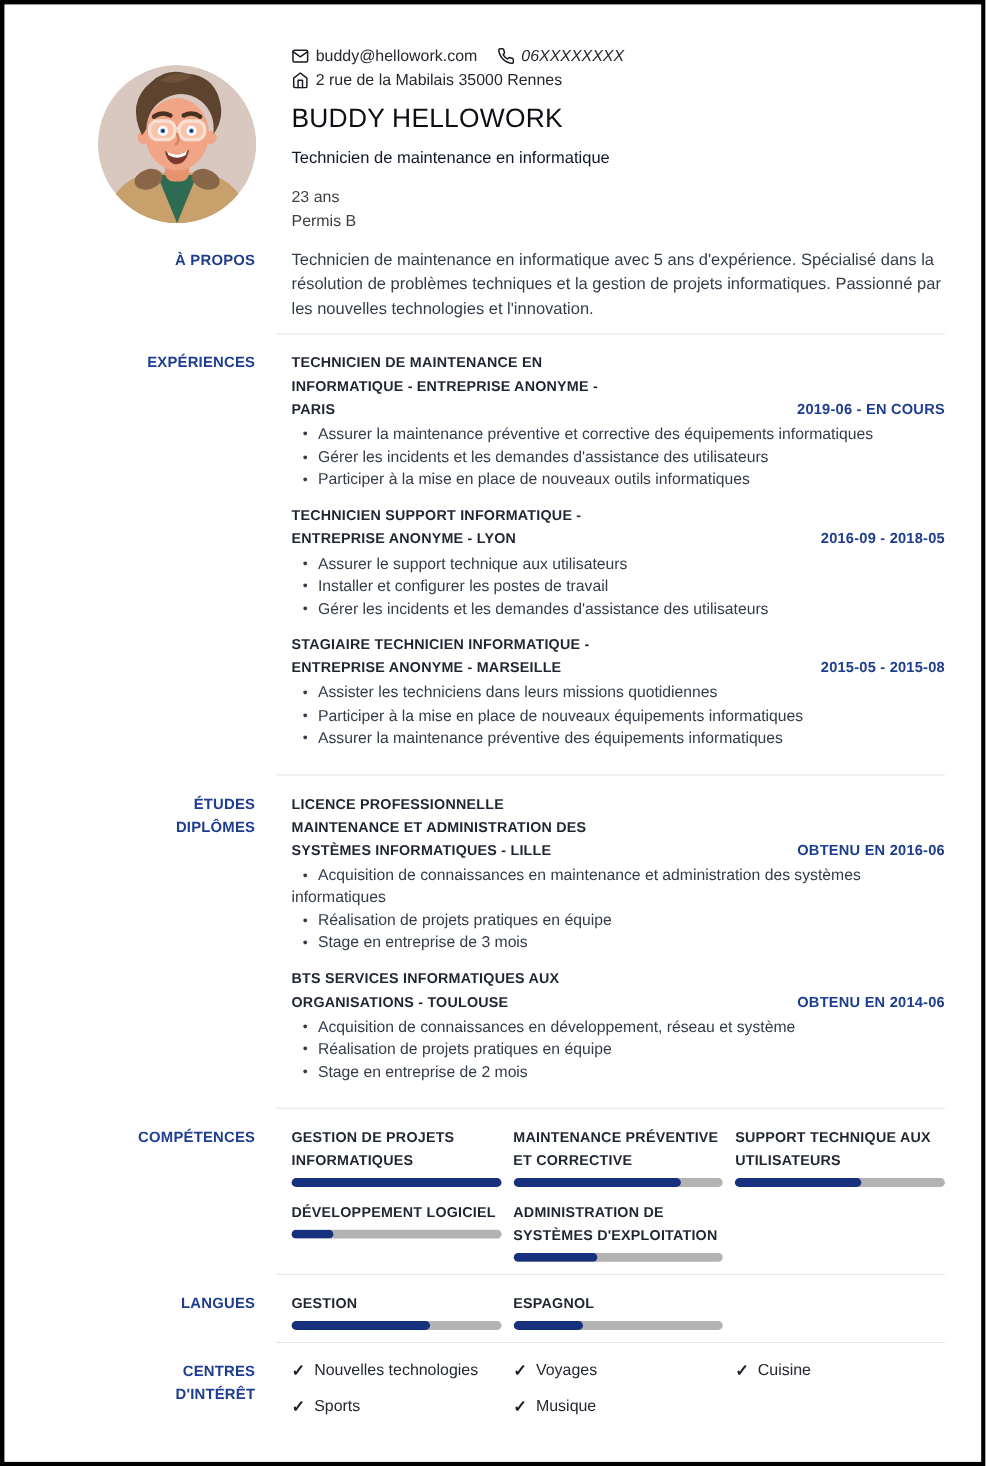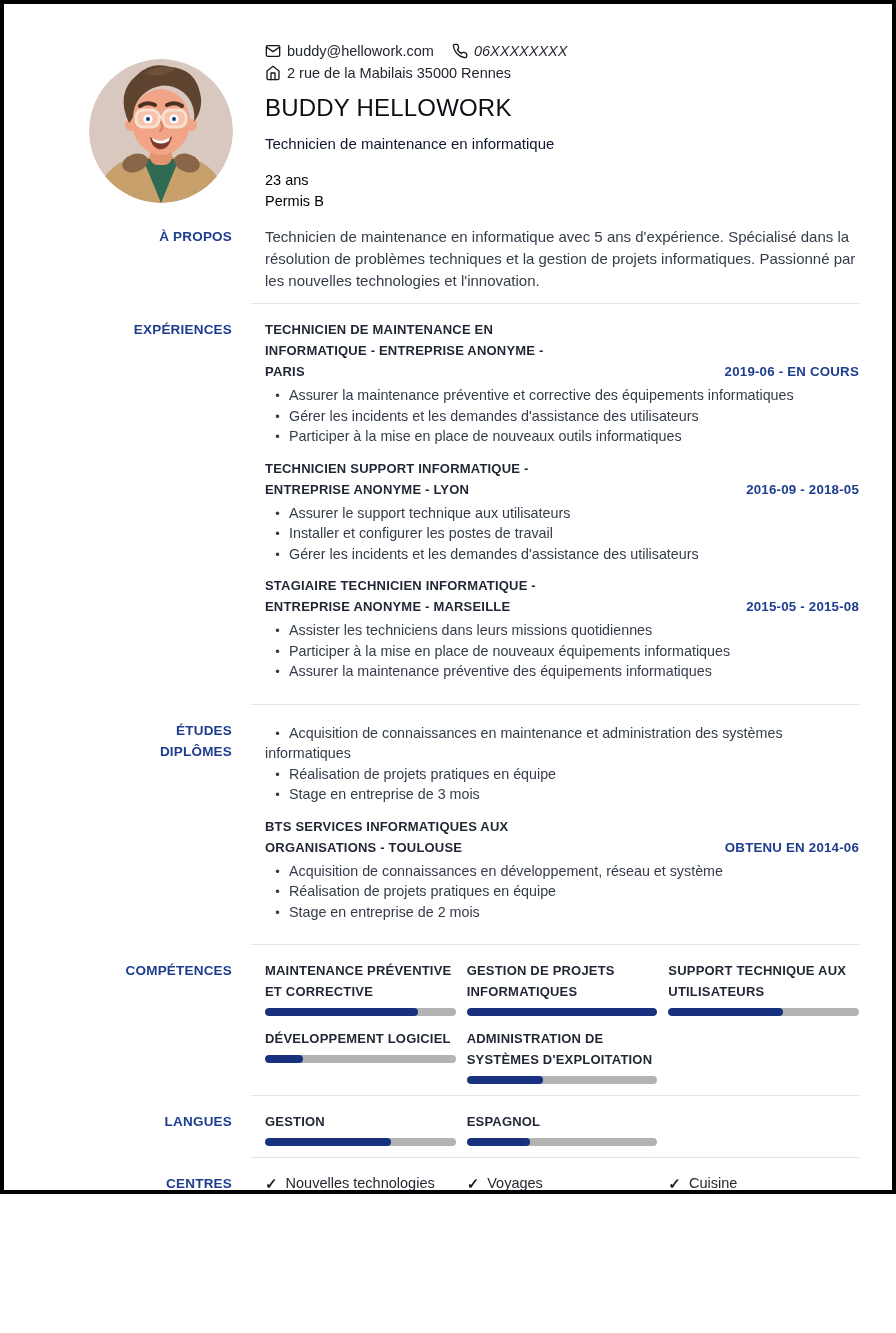--- a/index.html
+++ b/index.html
@@ -1,31 +1,31 @@
 <!DOCTYPE html>
 <html><head>
 <meta charset="utf-8">
 <style>
   html,body{margin:0;padding:0;background:#fff;}
   .page{
-    width:896px;height:1194px;box-sizing:border-box;border:4px solid #000;
+    width:896px;height:1333px;box-sizing:border-box;border:4px solid #000;
     background:#fff;overflow:hidden;position:relative;
     font-family:"Liberation Sans",sans-serif;color:#323a48;
   }
   
   .header{position:relative;padding:36px 41px 0 261px;}
   .avatar-wrap{position:absolute;left:85px;top:55px;width:144px;height:144px;border-radius:50%;overflow:hidden;}
   .contact-row{display:flex;align-items:center;font-size:14.5px;line-height:22px;color:#23272f;}
   .contact-item{display:flex;align-items:center;}
   .contact-item + .contact-item{margin-left:18px;font-style:italic;}
   .cicon{width:16px;height:16px;margin-right:6px;flex:0 0 auto;color:#15181e;}
   .cicon svg{width:16px;height:16px;display:block;}
   .name{margin-top:9px;font-size:24px;line-height:30px;font-weight:400;color:#0c0e13;letter-spacing:.2px;}
   .job-title{margin-top:10px;font-size:15px;line-height:22px;color:#0f172a;}
-  .meta{margin-top:15px;font-size:14.5px;line-height:21px;color:#000000;}
+  .meta{margin-top:15px;font-size:14.5px;line-height:21px;color:#404040;}
   
   .divider{height:1px;background:#e4e4e4;width:608px;margin:11px 0 15px 247px;}
   .section{display:flex;margin-top:0;}
   .label-col{width:228px;flex:0 0 228px;text-align:right;font-size:13.5px;line-height:21px;font-weight:700;color:#1e3d8f;letter-spacing:.2px;}
   .content-col{margin-left:33px;width:594px;flex:0 0 594px;}
   .about-text{font-size:15px;line-height:22px;color:#353c49;}
   .section.first{margin-top:14px;}
   
   .xp-item{margin-bottom:11px;}
   .xp-head{display:flex;justify-content:space-between;align-items:flex-end;}
@@ -177,20 +177,25 @@
 
   <div class="divider"></div>
 
   <div class="section">
     <div class="label-col">
       <div>ÉTUDES</div>
       <div>DIPLÔMES</div>
     </div>
     <div class="content-col" id="edu-list">
         <div class="xp-item">
+          <div class="xp-head">
+            <div class="xp-title">LICENCE PROFESSIONNELLE
+MAINTENANCE ET ADMINISTRATION DES SYSTÈMES INFORMATIQUES - LILLE</div>
+            <div class="xp-date">OBTENU EN 2016-06</div>
+          </div>
           <div class="bullets">
             <div class="bullet"><span class="dot">•</span>Acquisition de connaissances en maintenance et administration des systèmes informatiques</div>
             <div class="bullet"><span class="dot">•</span>Réalisation de projets pratiques en équipe</div>
             <div class="bullet"><span class="dot">•</span>Stage en entreprise de 3 mois</div>
           </div>
         </div>
         <div class="xp-item">
           <div class="xp-head">
             <div class="xp-title">BTS SERVICES INFORMATIQUES AUX ORGANISATIONS - TOULOUSE</div>
             <div class="xp-date">OBTENU EN 2014-06</div>
@@ -204,29 +209,29 @@
       </div>
   </div>
 
   <div class="divider"></div>
 
   <div class="section">
     <div class="label-col">COMPÉTENCES</div>
     <div class="content-col">
       <div class="grid3" id="skills-grid">
           <div>
+            <div class="skill-name">GESTION DE PROJETS INFORMATIQUES</div>
+            <div class="bar">
+              <div class="bar-fill" style="width: 100%;"></div>
+            </div>
+          </div>
+          <div>
             <div class="skill-name">MAINTENANCE PRÉVENTIVE ET CORRECTIVE</div>
             <div class="bar">
               <div class="bar-fill" style="width: 80%;"></div>
-            </div>
-          </div>
-          <div>
-            <div class="skill-name">GESTION DE PROJETS INFORMATIQUES</div>
-            <div class="bar">
-              <div class="bar-fill" style="width: 100%;"></div>
             </div>
           </div>
           <div>
             <div class="skill-name">SUPPORT TECHNIQUE AUX UTILISATEURS</div>
             <div class="bar">
               <div class="bar-fill" style="width: 60%;"></div>
             </div>
           </div>
           <div>
             <div class="skill-name">DÉVELOPPEMENT LOGICIEL</div>

